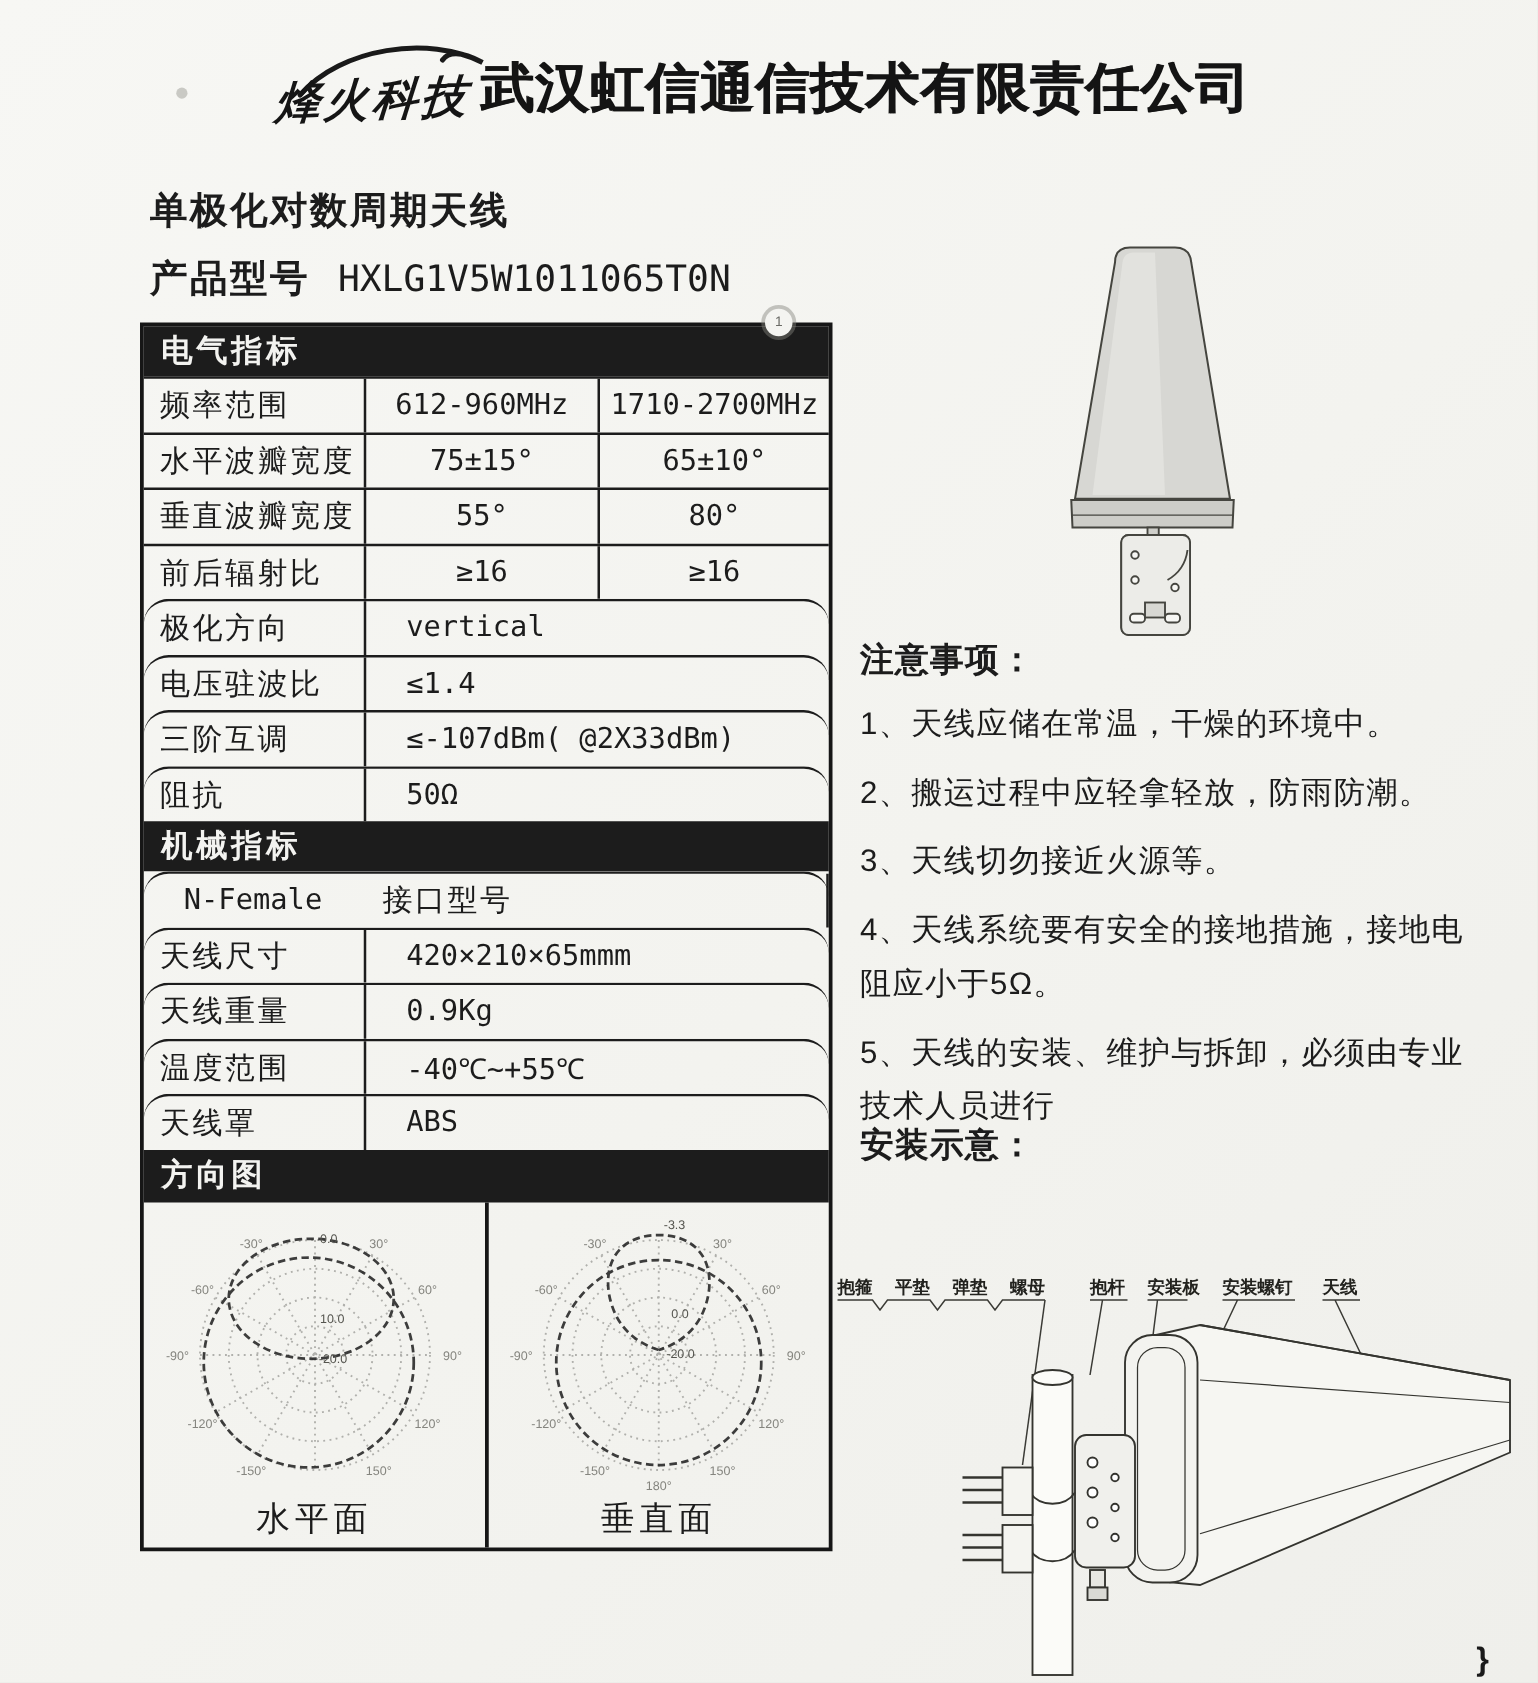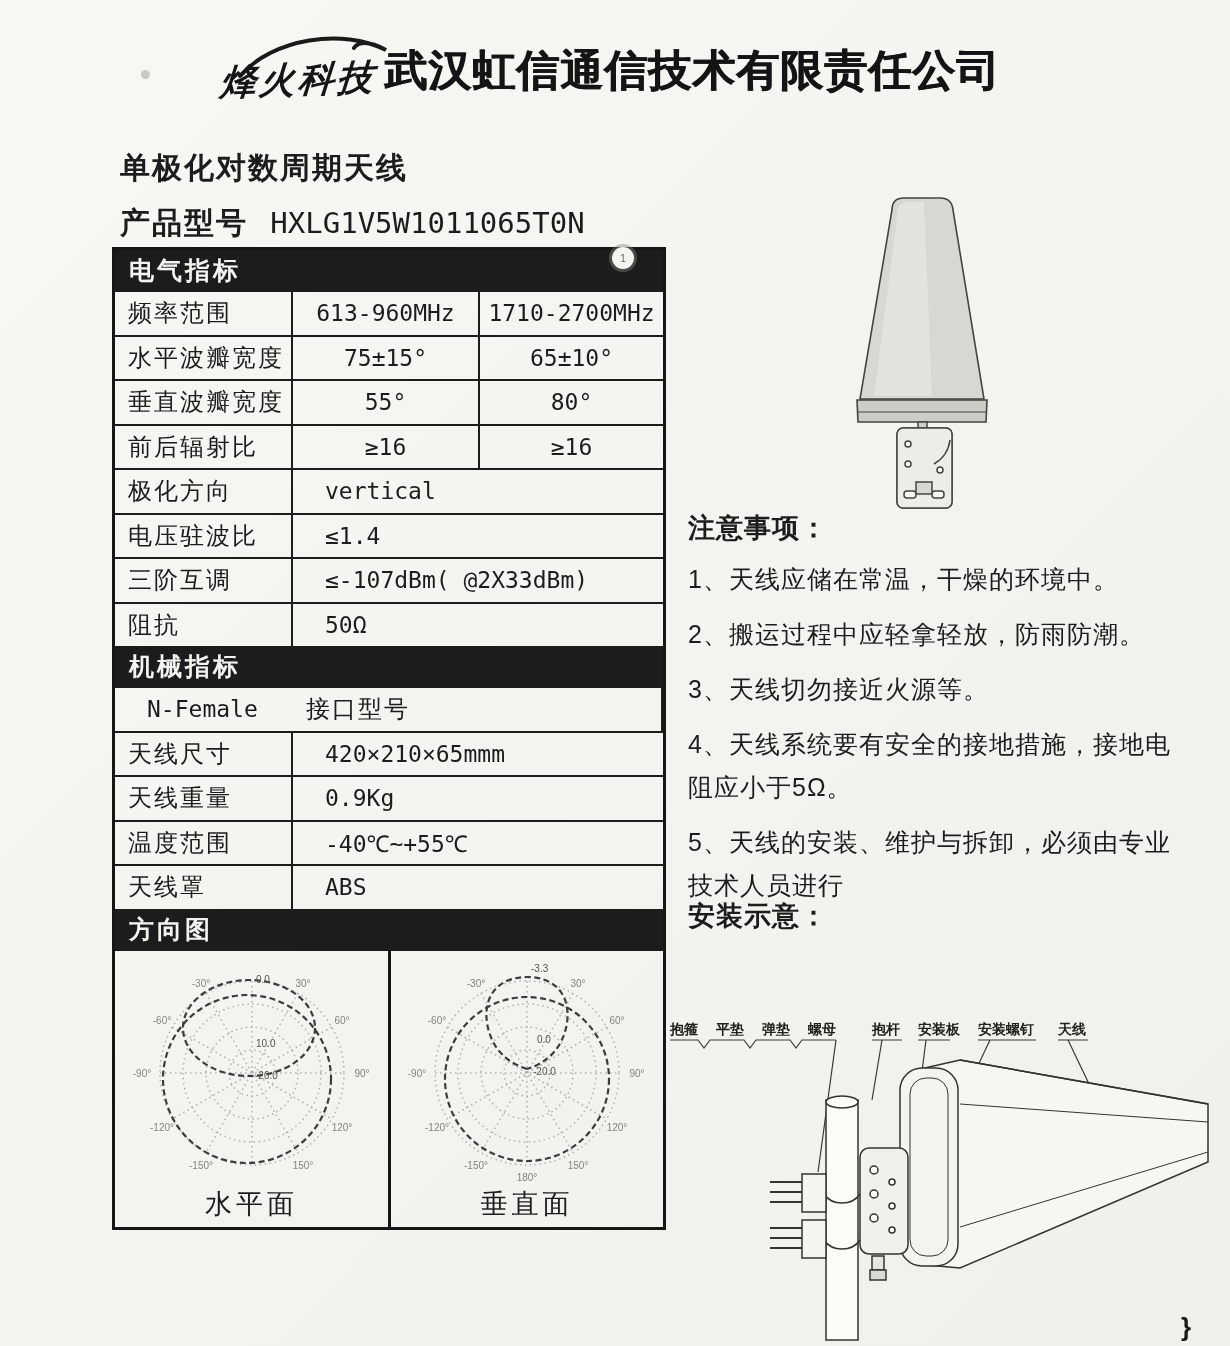--- a/index.html
+++ b/index.html
@@ -16,26 +16,26 @@
   .company{position:absolute;left:384px;top:42px;font-size:43px;font-weight:bold;color:#141414;
     letter-spacing:1px;text-shadow:1px 0 0 currentColor;white-space:nowrap;}
 
   
   .doc-title{position:absolute;left:120px;top:148px;font-size:30px;font-weight:bold;letter-spacing:2px;}
   .model-line{position:absolute;left:120px;top:203px;font-size:30px;white-space:nowrap;}
   .model-line .mlab{font-weight:bold;letter-spacing:2px;}
   .model-line .mval{font-family:"DejaVu Sans Mono",monospace;font-size:29px;margin-left:14px;}
 
   
-  #spec-table{position:absolute;left:112px;top:247px;width:548px;border:3px solid #161616;background:transparent;}
+  #spec-table{position:absolute;left:112px;top:258px;width:548px;border:3px solid #161616;background:transparent;}
   .section-bar{height:40px;background:#1c1c1c;color:#f3f3f0;font-size:25px;font-weight:bold;
     line-height:40px;padding-left:14px;letter-spacing:3px;}
   .trow{display:grid;height:42.5px;border-top:2px solid #1c1c1c;font-size:24px;}
   .trow.dbl{grid-template-columns:178px 1fr 1fr;}
-  .trow.sgl{grid-template-columns:178px 1fr;}
+  .trow.sgl{grid-template-columns:178px 1fr;border-radius:20px;}
   .cell{display:flex;align-items:center;overflow:hidden;text-align:right;}
   .cell.lab{padding-left:13px;border-right:2px solid #1c1c1c;font-size:24px;letter-spacing:2px;}
   .cell.val{justify-content:center;font-family:"DejaVu Sans Mono",monospace;font-size:23px;}
   .cell.val.second{border-left:2px solid #1c1c1c;}
   .cell.val.leftal{justify-content:flex-start;padding-left:32px;}
 
   .pattern-grid{display:grid;grid-template-columns:1fr 1fr;height:276px;border-top:2px solid #1c1c1c;}
   .pcell{position:relative;}
   .pcell + .pcell{border-left:3px solid #161616;}
   svg.polar{display:block;margin:0 auto;}
@@ -78,21 +78,21 @@
     <span class="mlab">产品型号</span>
     <span class="mval">HXLG1V5W1011065T0N</span>
   </div>
 
   <div id="spec-table">
 
     <div class="section-bar">电气指标</div>
 
     <div class="trow dbl">
       <div class="cell lab">频率范围</div>
-      <div class="cell val">613-960MHz</div>
+      <div class="cell val">612-960MHz</div>
       <div class="cell val second">1710-2700MHz</div>
     </div>
     <div class="trow dbl">
       <div class="cell lab">水平波瓣宽度</div>
       <div class="cell val">75±15°</div>
       <div class="cell val second">65±10°</div>
     </div>
     <div class="trow dbl">
       <div class="cell lab">垂直波瓣宽度</div>
       <div class="cell val">55°</div>

